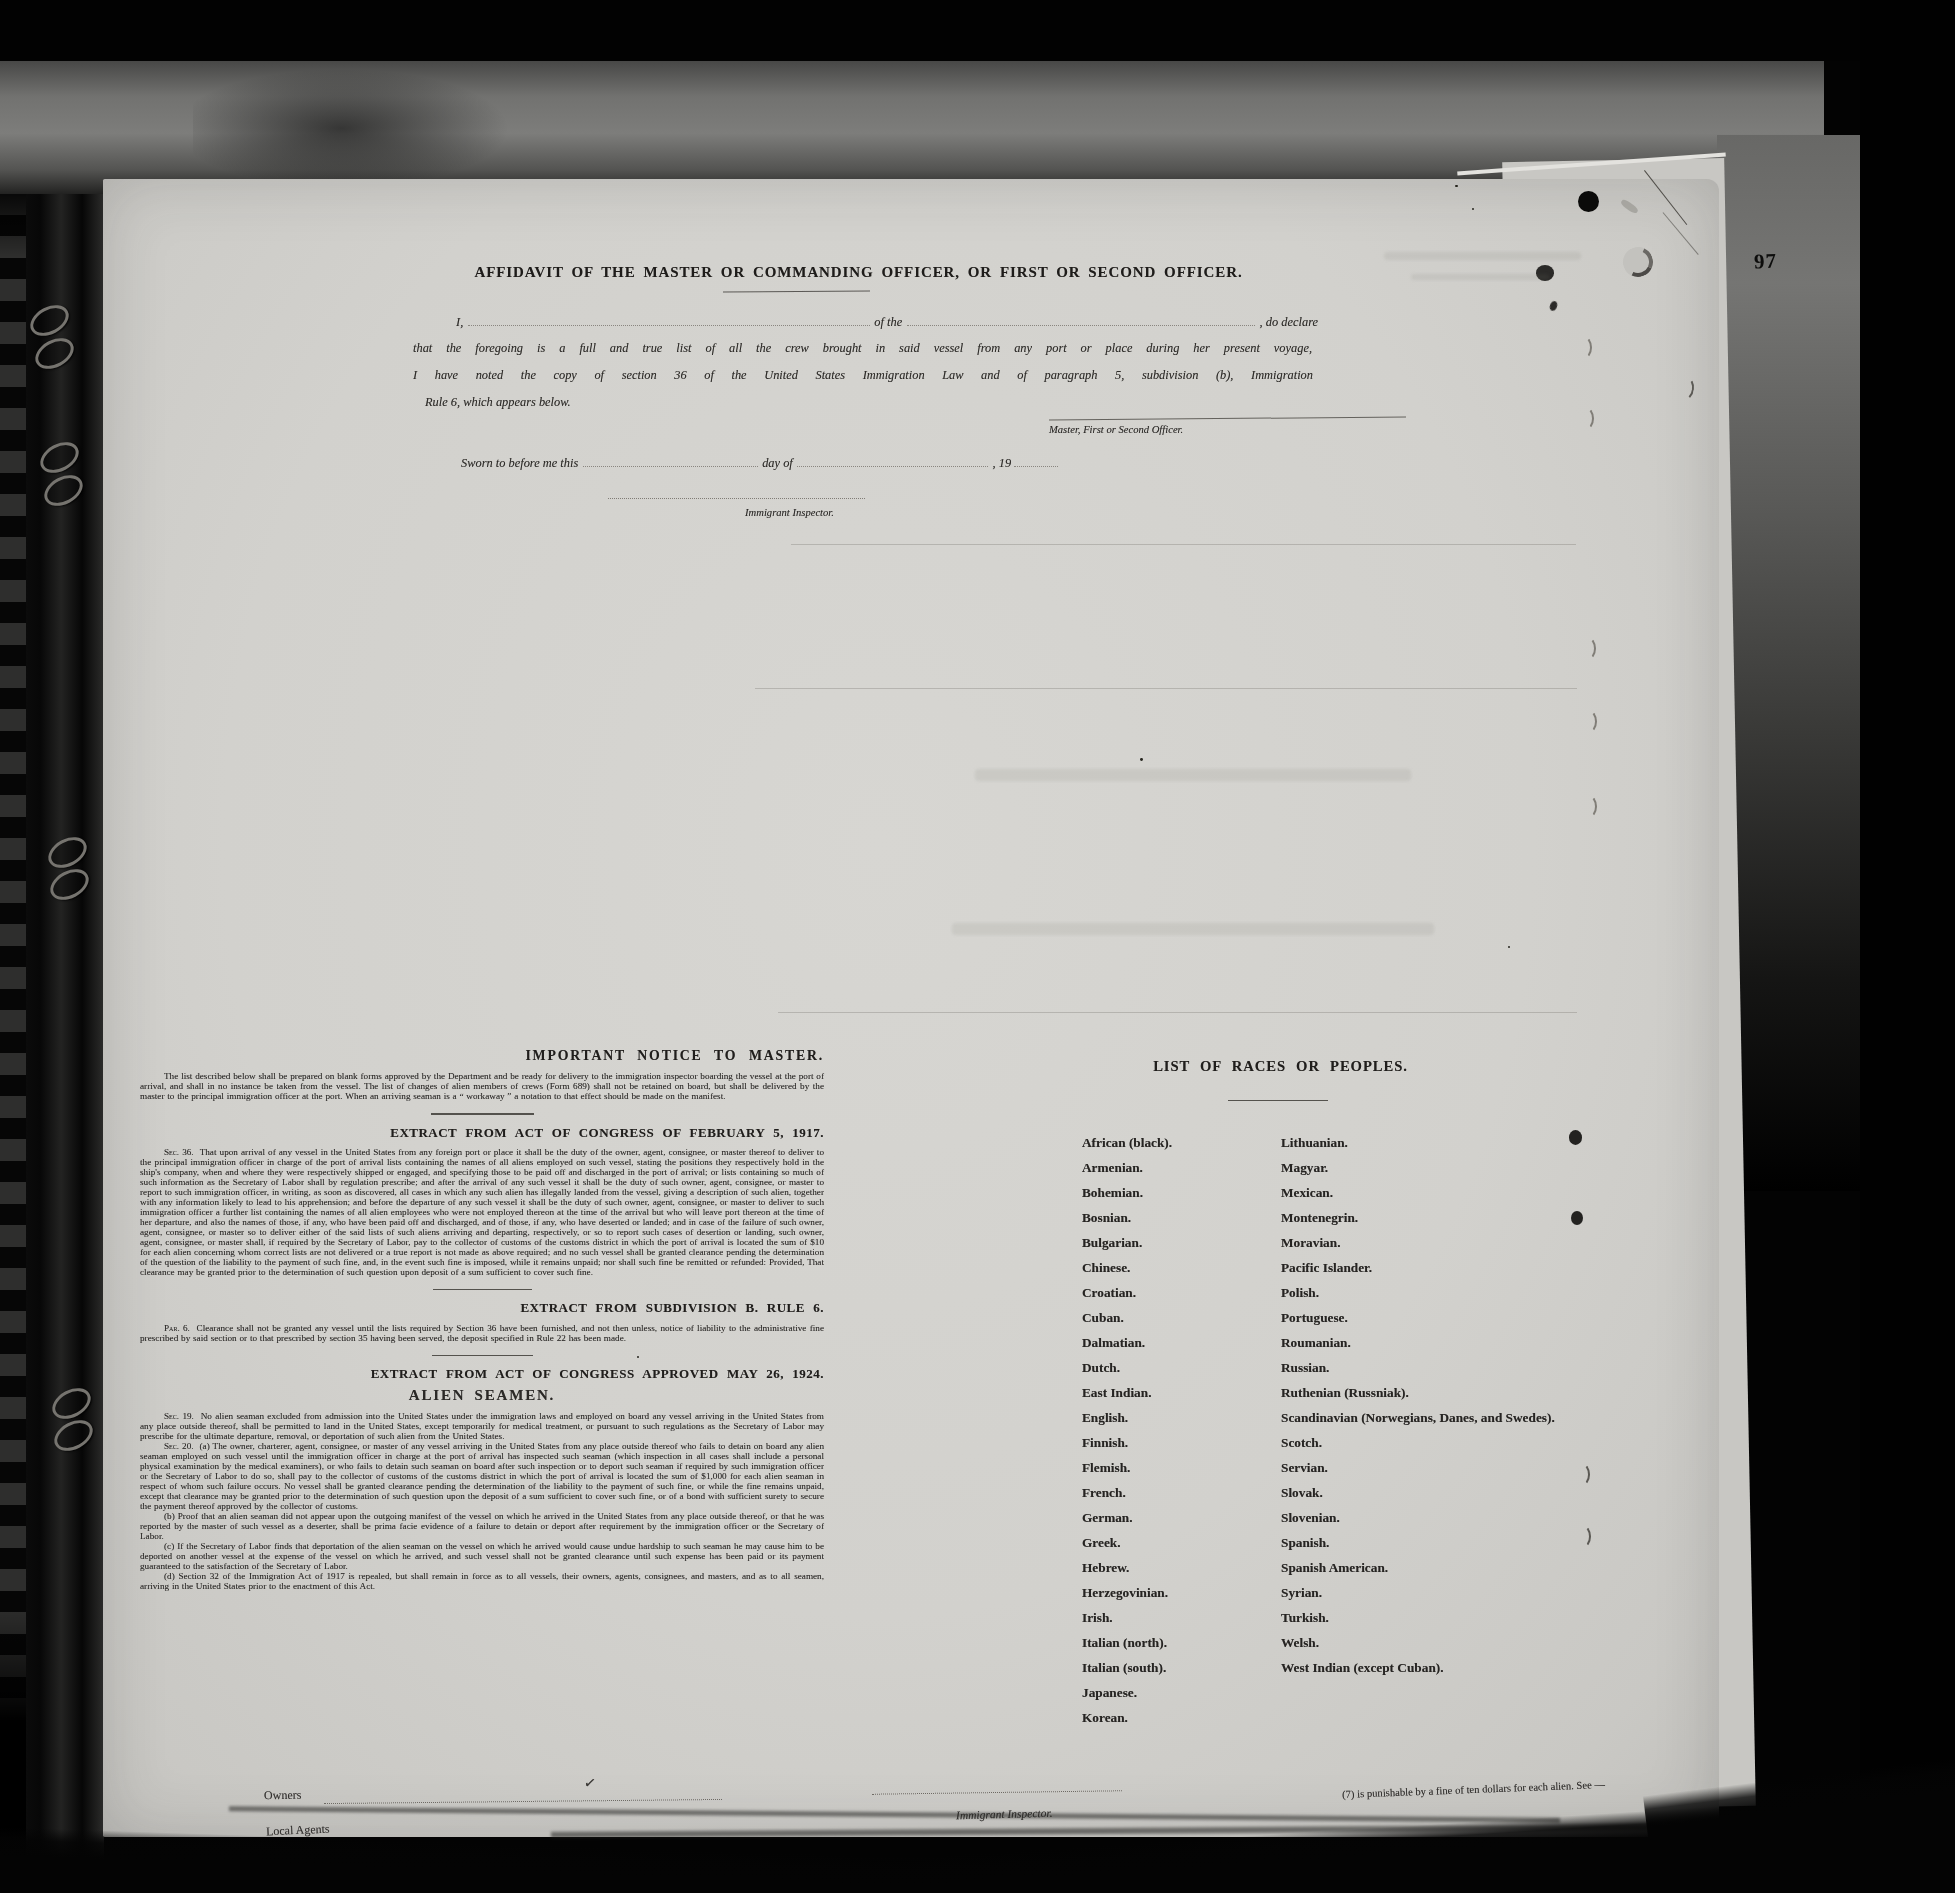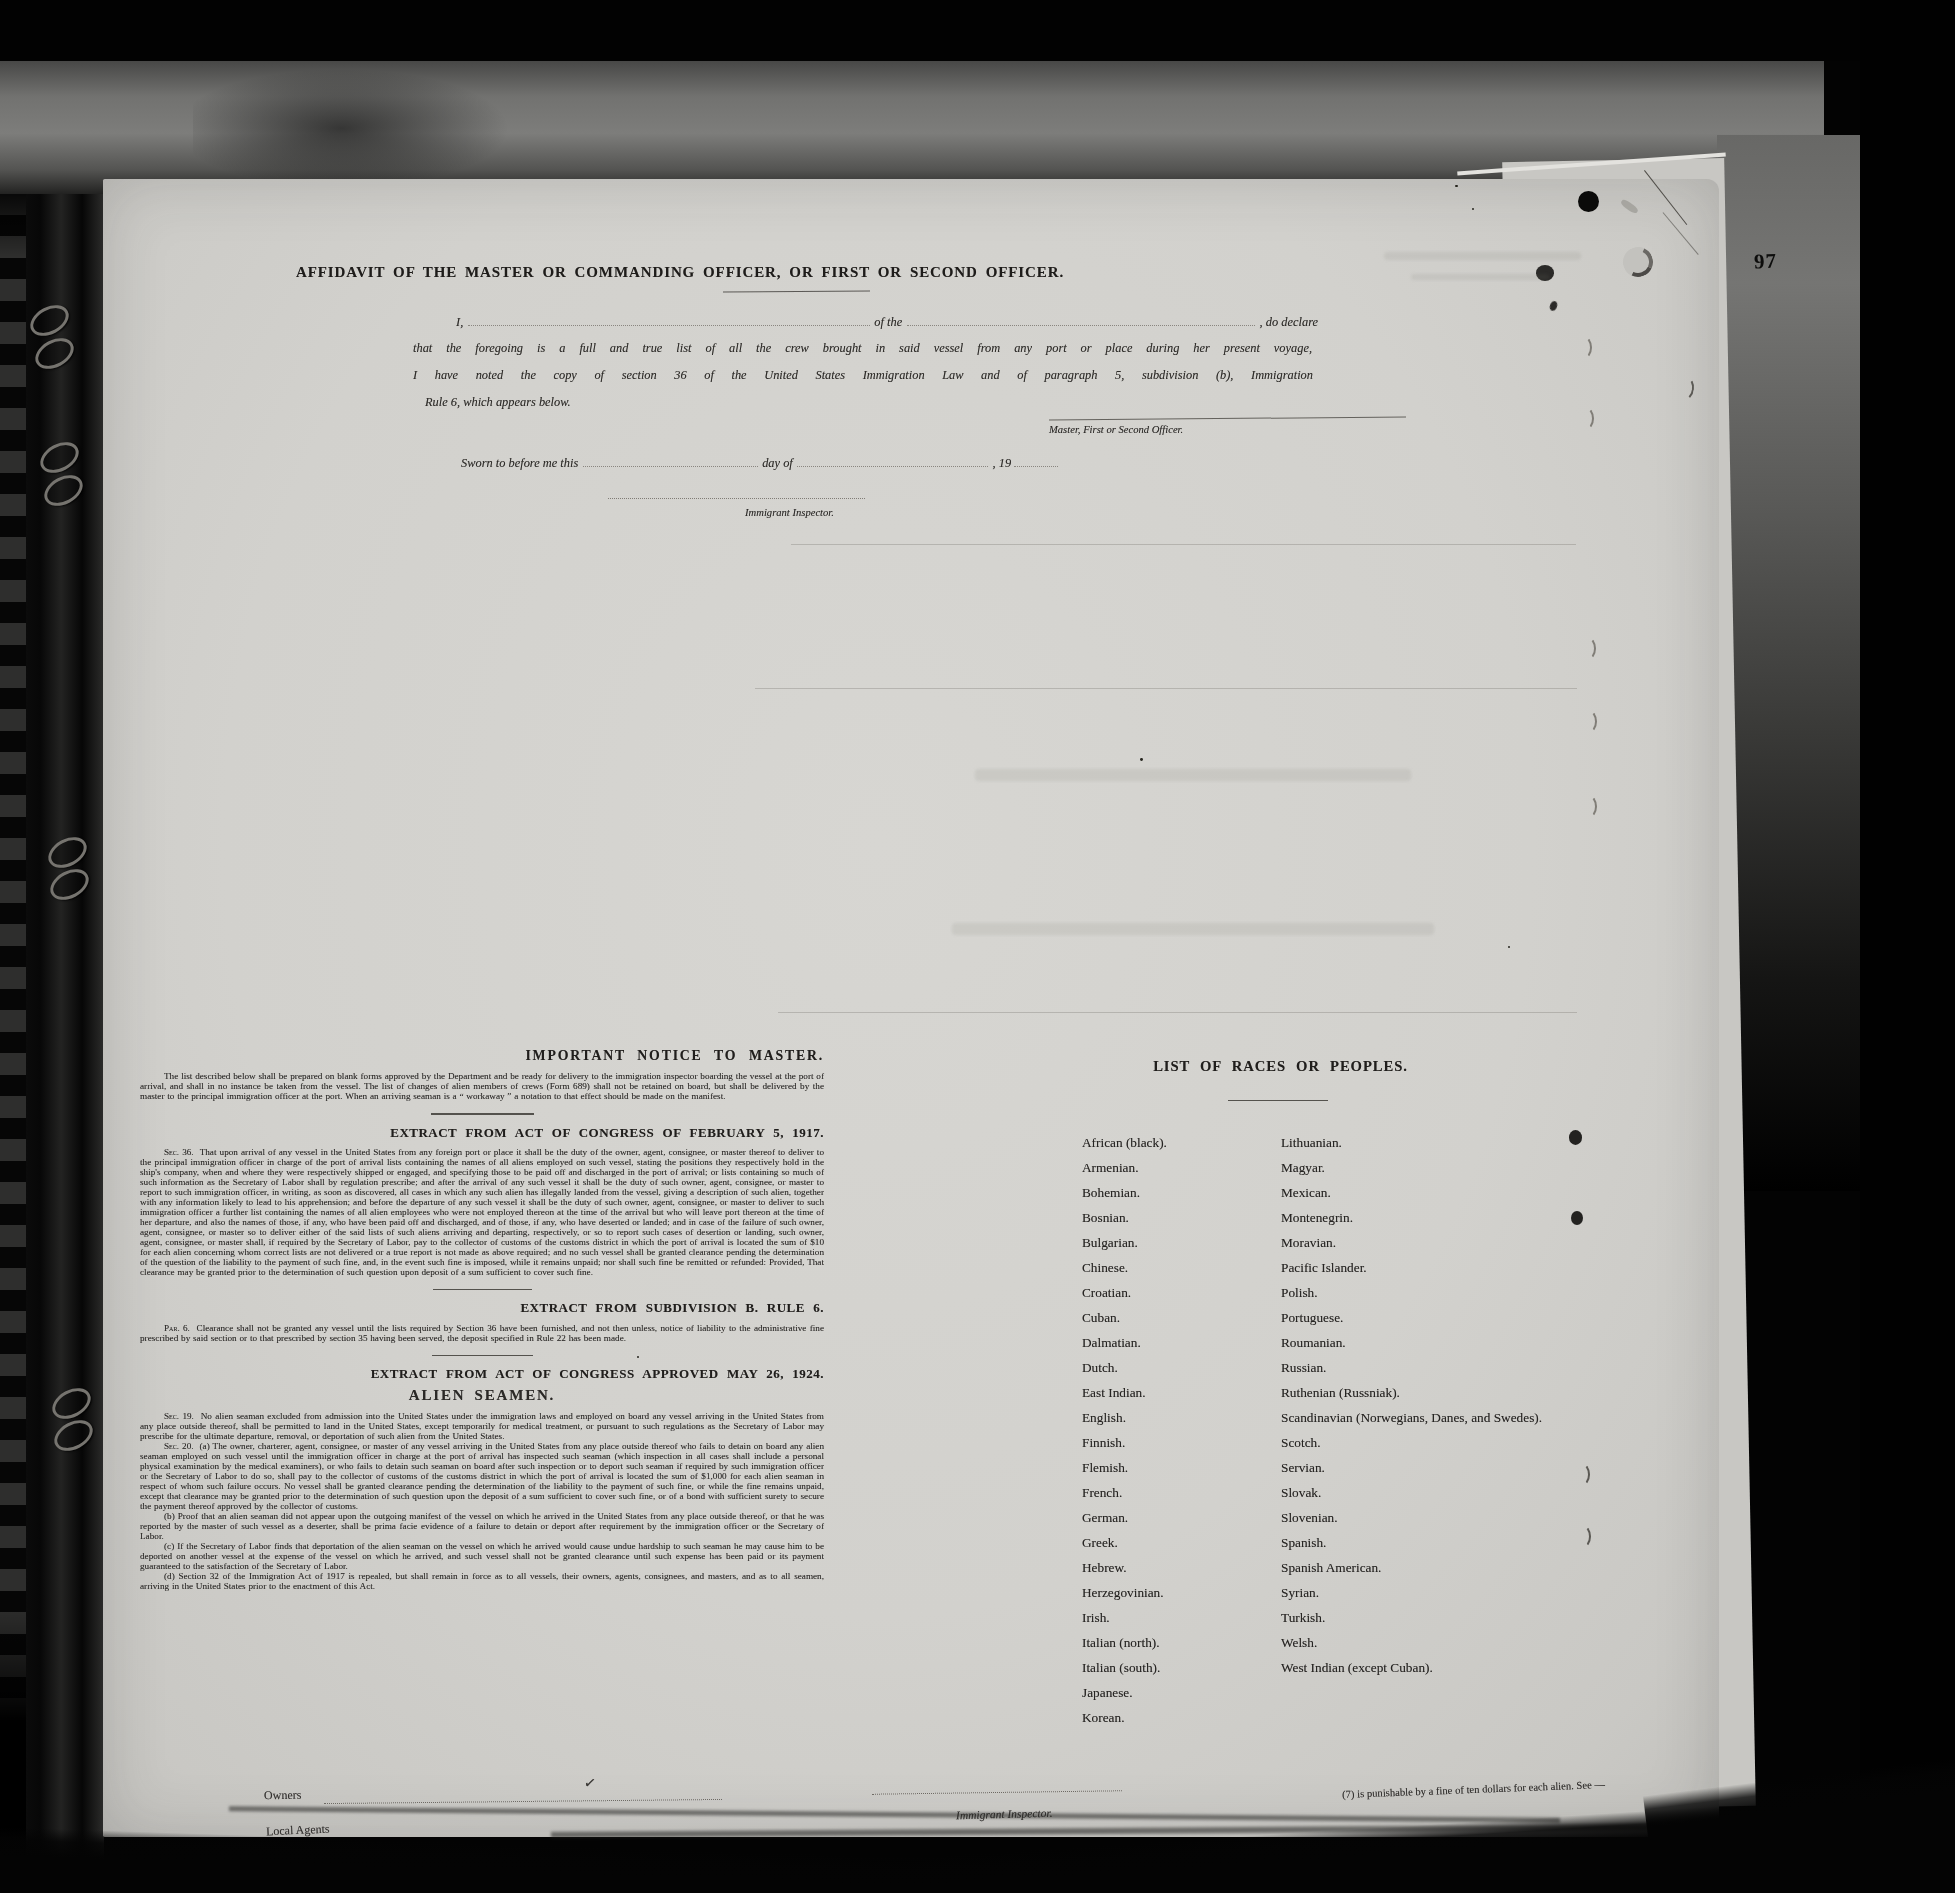--- a/index.html
+++ b/index.html
@@ -26,21 +26,21 @@
   .pagenum{left:1754px;top:249px;font-size:21px;font-weight:bold;color:#0d0d0c;
         transform:rotate(-2deg);letter-spacing:0.9px;}
   
   .sheet2{left:1518px;top:160px;width:222px;height:1648px;background:#c8c7c3;transform:rotate(-1.1deg);}
   .sheet-edge{left:1457px;top:162px;width:269px;height:3.7px;background:#e3e2de;transform:rotate(-4deg);}
   .page{left:103px;top:179px;width:1616px;height:1658px;
         background:radial-gradient(ellipse at 48% 40%,#d7d6d2 0%,#d2d1cd 55%,#c9c8c4 88%,#c2c1bd 100%);
         box-shadow:inset 0 0 64px rgba(40,40,38,.18);border-radius:1.8px 12px 2.8px 1.8px;}
   .page *{text-shadow:0 0 0.5px rgba(32,30,28,.35);}
   
-  .doc-title{left:193px;top:85px;width:1125px;font-size:15px;font-weight:bold;
+  .doc-title{left:193px;top:85px;width:1125px;text-align:center;font-size:15px;font-weight:bold;
         letter-spacing:0.9px;word-spacing:3.2px;color:#1e1c1a;}
   .title-rule{left:620px;top:112px;width:147px;height:1.4px;background:#45433f;transform:rotate(-.3deg);opacity:.85;}
   .aff-row{display:flex;align-items:baseline;font-style:italic;font-size:12.4px;color:#2e2c29;}
   .aff-l1{left:353px;top:133px;width:862px;}
   .blank{border-bottom:0.9px dotted #8a8680;height:13px;margin:0 4.6px;}
   .fx3{flex:3;} .fx26{flex:2.6;}
   .aff-just{font-style:italic;font-size:12.4px;color:#2e2c29;text-align:justify;text-align-last:justify;}
   .aff-l2{left:310px;top:162px;width:899px;}
   .aff-l3{left:310px;top:189px;width:900px;}
   .aff-l4{left:322px;top:216px;font-style:italic;font-size:12.4px;color:#2e2c29;}
@@ -58,21 +58,21 @@
   .h-alien{font-size:15px;letter-spacing:1.8px;word-spacing:3.7px;font-weight:bold;text-align:center;margin:0 0 7.3px 0;}
   .body-p{font-size:9.2px;line-height:10px;text-align:justify;margin:0;color:#2c2a28;word-spacing:0.5px;}
   .ind{text-indent:24px;}
   .seclab{font-variant:small-caps;}
   .mid-rule{width:103px;height:1.4px;background:#54524d;margin:12px auto 10px auto;}
   
   .races-h{left:918px;top:879px;width:519px;text-align:center;font-size:14.7px;font-weight:bold;
         letter-spacing:0.9px;word-spacing:5.5px;color:#201e1c;}
   .races-rule{left:1125px;top:921px;width:100px;height:1.4px;background:#54524d;}
   .races-cols{left:979px;top:951px;width:592px;display:flex;}
-  .rcol{list-style:none;margin:0;padding:0;font-size:13.3px;color:#262422;}
+  .rcol{list-style:none;margin:0;padding:0;font-size:13.3px;color:#262422;font-weight:bold;}
   .rcol1{width:199px;}
   .rcol2{width:294px;}
   .rcol li{line-height:25px;padding-left:53px;text-indent:-53px;}
   
   .owners{left:161px;top:1609px;font-size:12px;transform:rotate(-1deg);color:#343230;}
   .owners-line{left:221px;top:1622px;width:398px;border-top:0.9px dotted #6e6a64;transform:rotate(-.6deg);}
   .checkmark{left:481px;top:1595px;font-size:14.7px;color:#3a3835;transform:rotate(8deg);}
   .agents{left:163px;top:1644px;font-size:12px;transform:rotate(-2.5deg);color:#343230;}
   .insp2-line{left:769px;top:1613px;width:250px;border-top:0.9px dotted #6e6a64;transform:rotate(-.8deg);}
   .insp2{left:853px;top:1629px;font-style:italic;font-size:11.5px;transform:rotate(-1.5deg);color:#343230;}

